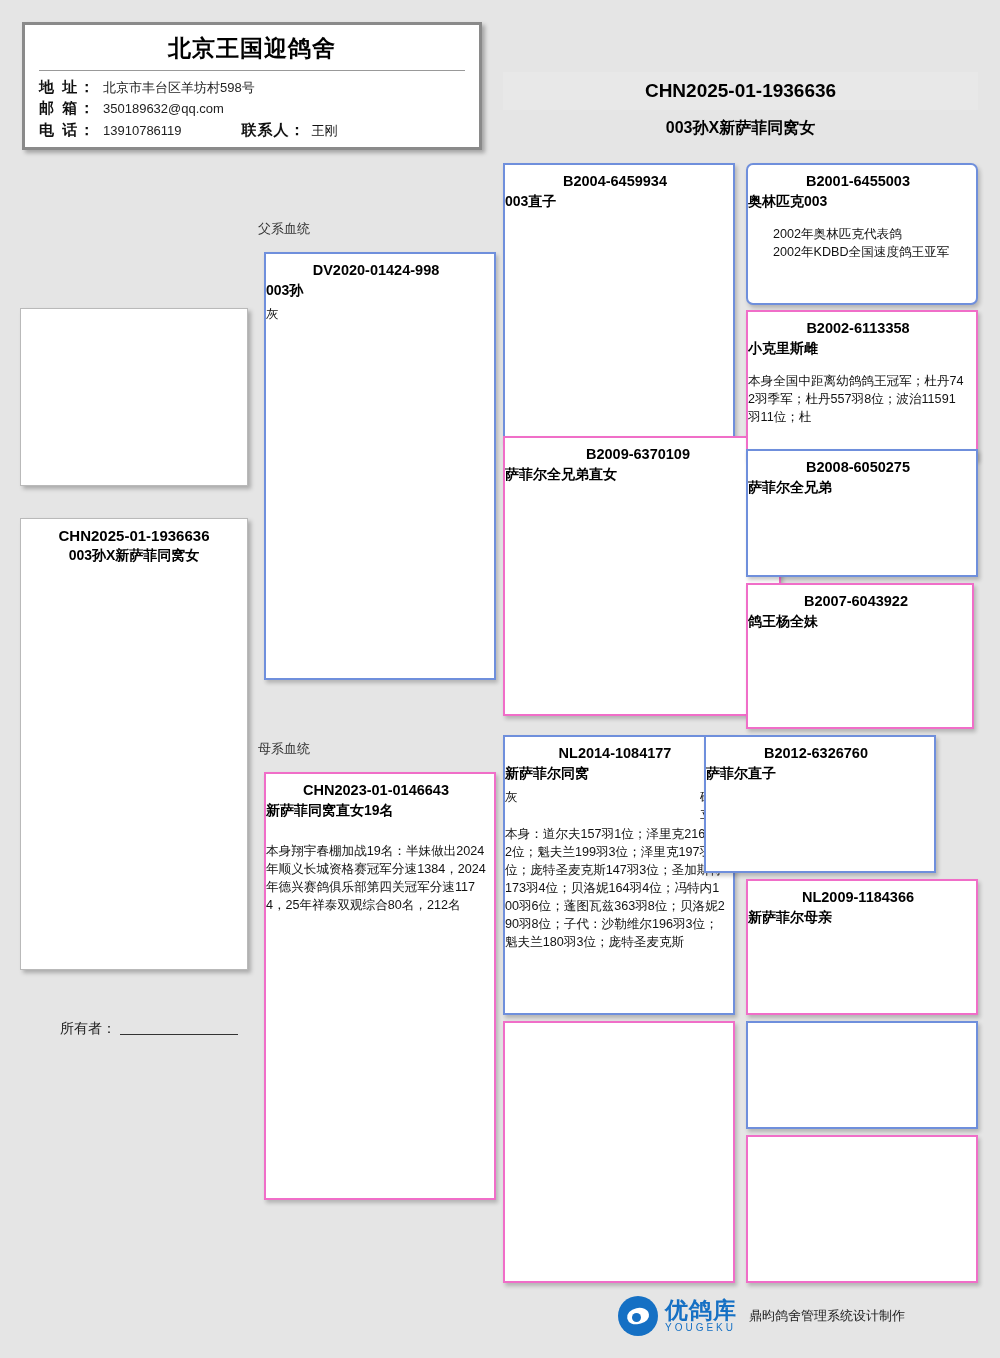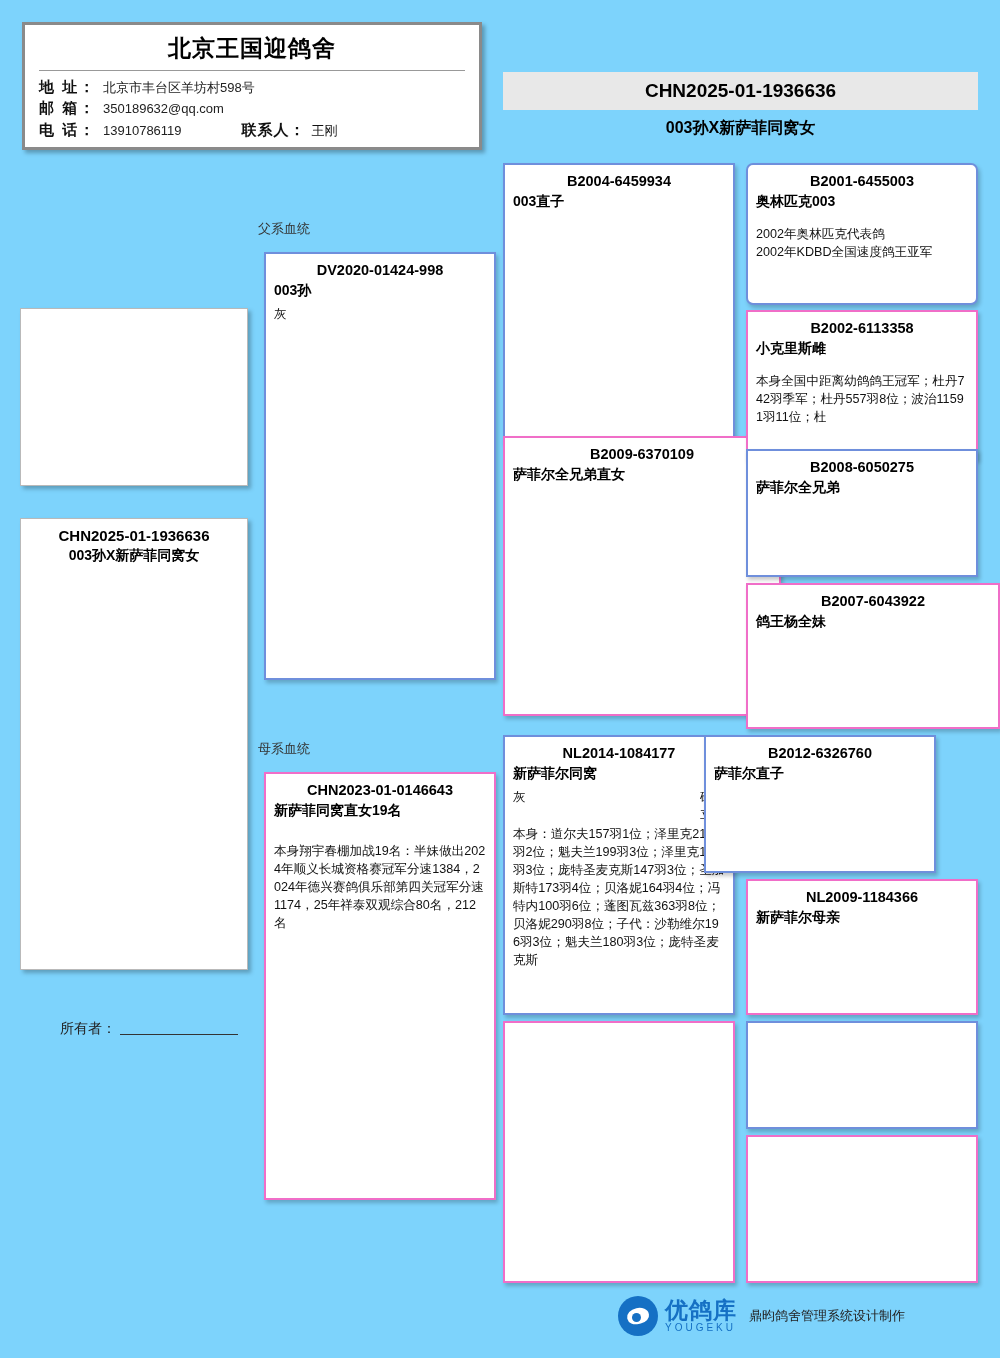--- a/index.html
+++ b/index.html
@@ -6,21 +6,21 @@
   html, body {
     margin: 0; padding: 0;
     background: #ffffff;
     font-family: "Liberation Sans", "DejaVu Sans", sans-serif;
   }
   .page {
     position: relative;
     width: 1000px;
     height: 1358px;
     overflow: hidden;
-    background: #7dd3fc;
+    background: #e5e5e5;
   }
 
   
   .loft-card {
     position: absolute;
     left: 22px; top: 22px;
     width: 460px; height: 128px;
     background: #fff;
     border: 3px solid #8a8a8a;
     box-shadow: 3px 3px 4px rgba(0,0,0,0.28);
@@ -113,21 +113,21 @@
     border-bottom: 1px solid #333;
     margin-left: 4px;
     vertical-align: -2px;
   }
 
   
   .ped {
     position: absolute;
     background: #fff;
     box-shadow: 2px 3px 4px rgba(0,0,0,0.22);
-    padding: 7px 8px 5px 8px;
+    padding: 7px 8px 5px 0;
     overflow: hidden;
   }
   .ped.blue { border: 2px solid #6f8fdc; }
   .ped.pink { border: 2px solid #f06ec8; }
   .ped-ring {
     text-align: center;
     font-size: 14.5px;
     font-weight: bold;
     color: #000;
     line-height: 19px;
@@ -289,36 +289,36 @@
   </div>
 
   <div class="ped pink" style="left:503px; top:1021px; width:232px; height:262px;">
     <div class="ped-ring"></div>
     <div class="ped-name"></div>
   </div>
 
   <div class="ped blue" style="left:746px; top:163px; width:232px; height:142px;border-radius:7px;">
     <div class="ped-ring">B2001-6455003</div>
     <div class="ped-name">奥林匹克003</div>
-    <div class="ped-note" style="margin-top:14px;">2002年奥林匹克代表鸽
+    <div class="ped-note" style="margin-top:14px;margin-left:25px;">2002年奥林匹克代表鸽
 2002年KDBD全国速度鸽王亚军</div>
   </div>
 
   <div class="ped pink" style="left:746px; top:310px; width:232px; height:150px;">
     <div class="ped-ring">B2002-6113358</div>
     <div class="ped-name">小克里斯雌</div>
     <div class="ped-note" style="margin-top:14px;">本身全国中距离幼鸽鸽王冠军；杜丹742羽季军；杜丹557羽8位；波治11591羽11位；杜</div>
   </div>
 
   <div class="ped blue" style="left:746px; top:449px; width:232px; height:128px;">
     <div class="ped-ring">B2008-6050275</div>
     <div class="ped-name">萨菲尔全兄弟</div>
   </div>
 
-  <div class="ped pink" style="left:746px; top:583px; width:254px; height:146px;">
+  <div class="ped pink" style="left:746px; top:583px; width:228px; height:146px;">
     <div class="ped-ring">B2007-6043922</div>
     <div class="ped-name">鸽王杨全妹</div>
   </div>
 
   <div class="ped blue" style="left:704px; top:735px; width:232px; height:138px;">
     <div class="ped-ring">B2012-6326760</div>
     <div class="ped-name">萨菲尔直子</div>
   </div>
 
   <div class="ped pink" style="left:746px; top:879px; width:232px; height:136px;">

